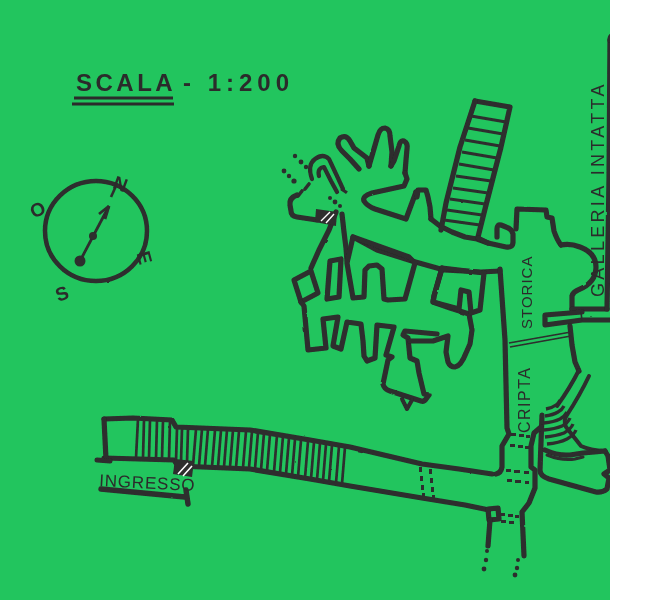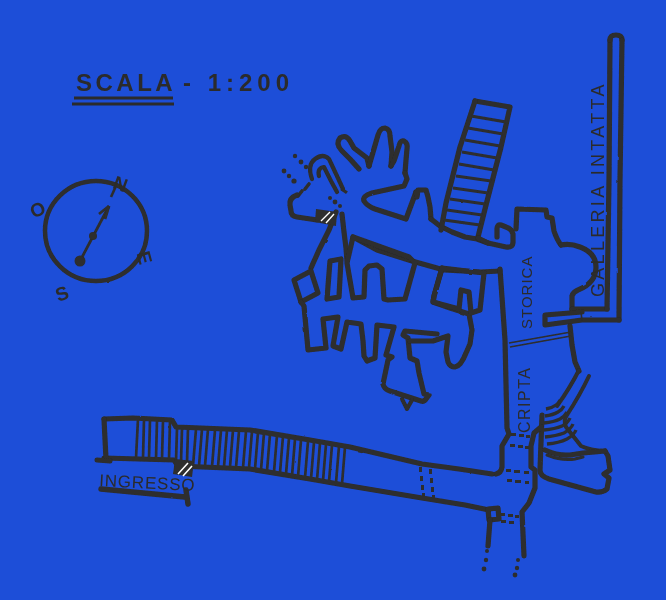--- a/index.html
+++ b/index.html
@@ -1,16 +1,16 @@
 <!DOCTYPE html>
 <html><head>
 <meta charset="utf-8">
 <style>
   html,body{margin:0;padding:0;background:#ffffff;}
-  #page{position:relative;width:666px;height:600px;background:#1d4ed8;overflow:hidden;
+  #page{position:relative;width:610px;height:600px;background:#22c55e;overflow:hidden;
         font-family:"Liberation Sans", sans-serif;}
   svg{position:absolute;left:0;top:0;}
   .lbl{fill:#2b2b2b;font-family:"Liberation Sans", sans-serif;}
 </style>
 </head>
 <body>
 <div id="page">
 <svg width="666" height="600" viewBox="0 0 666 600">
   <defs>
     <filter id="rough" x="-5%" y="-5%" width="110%" height="110%">

